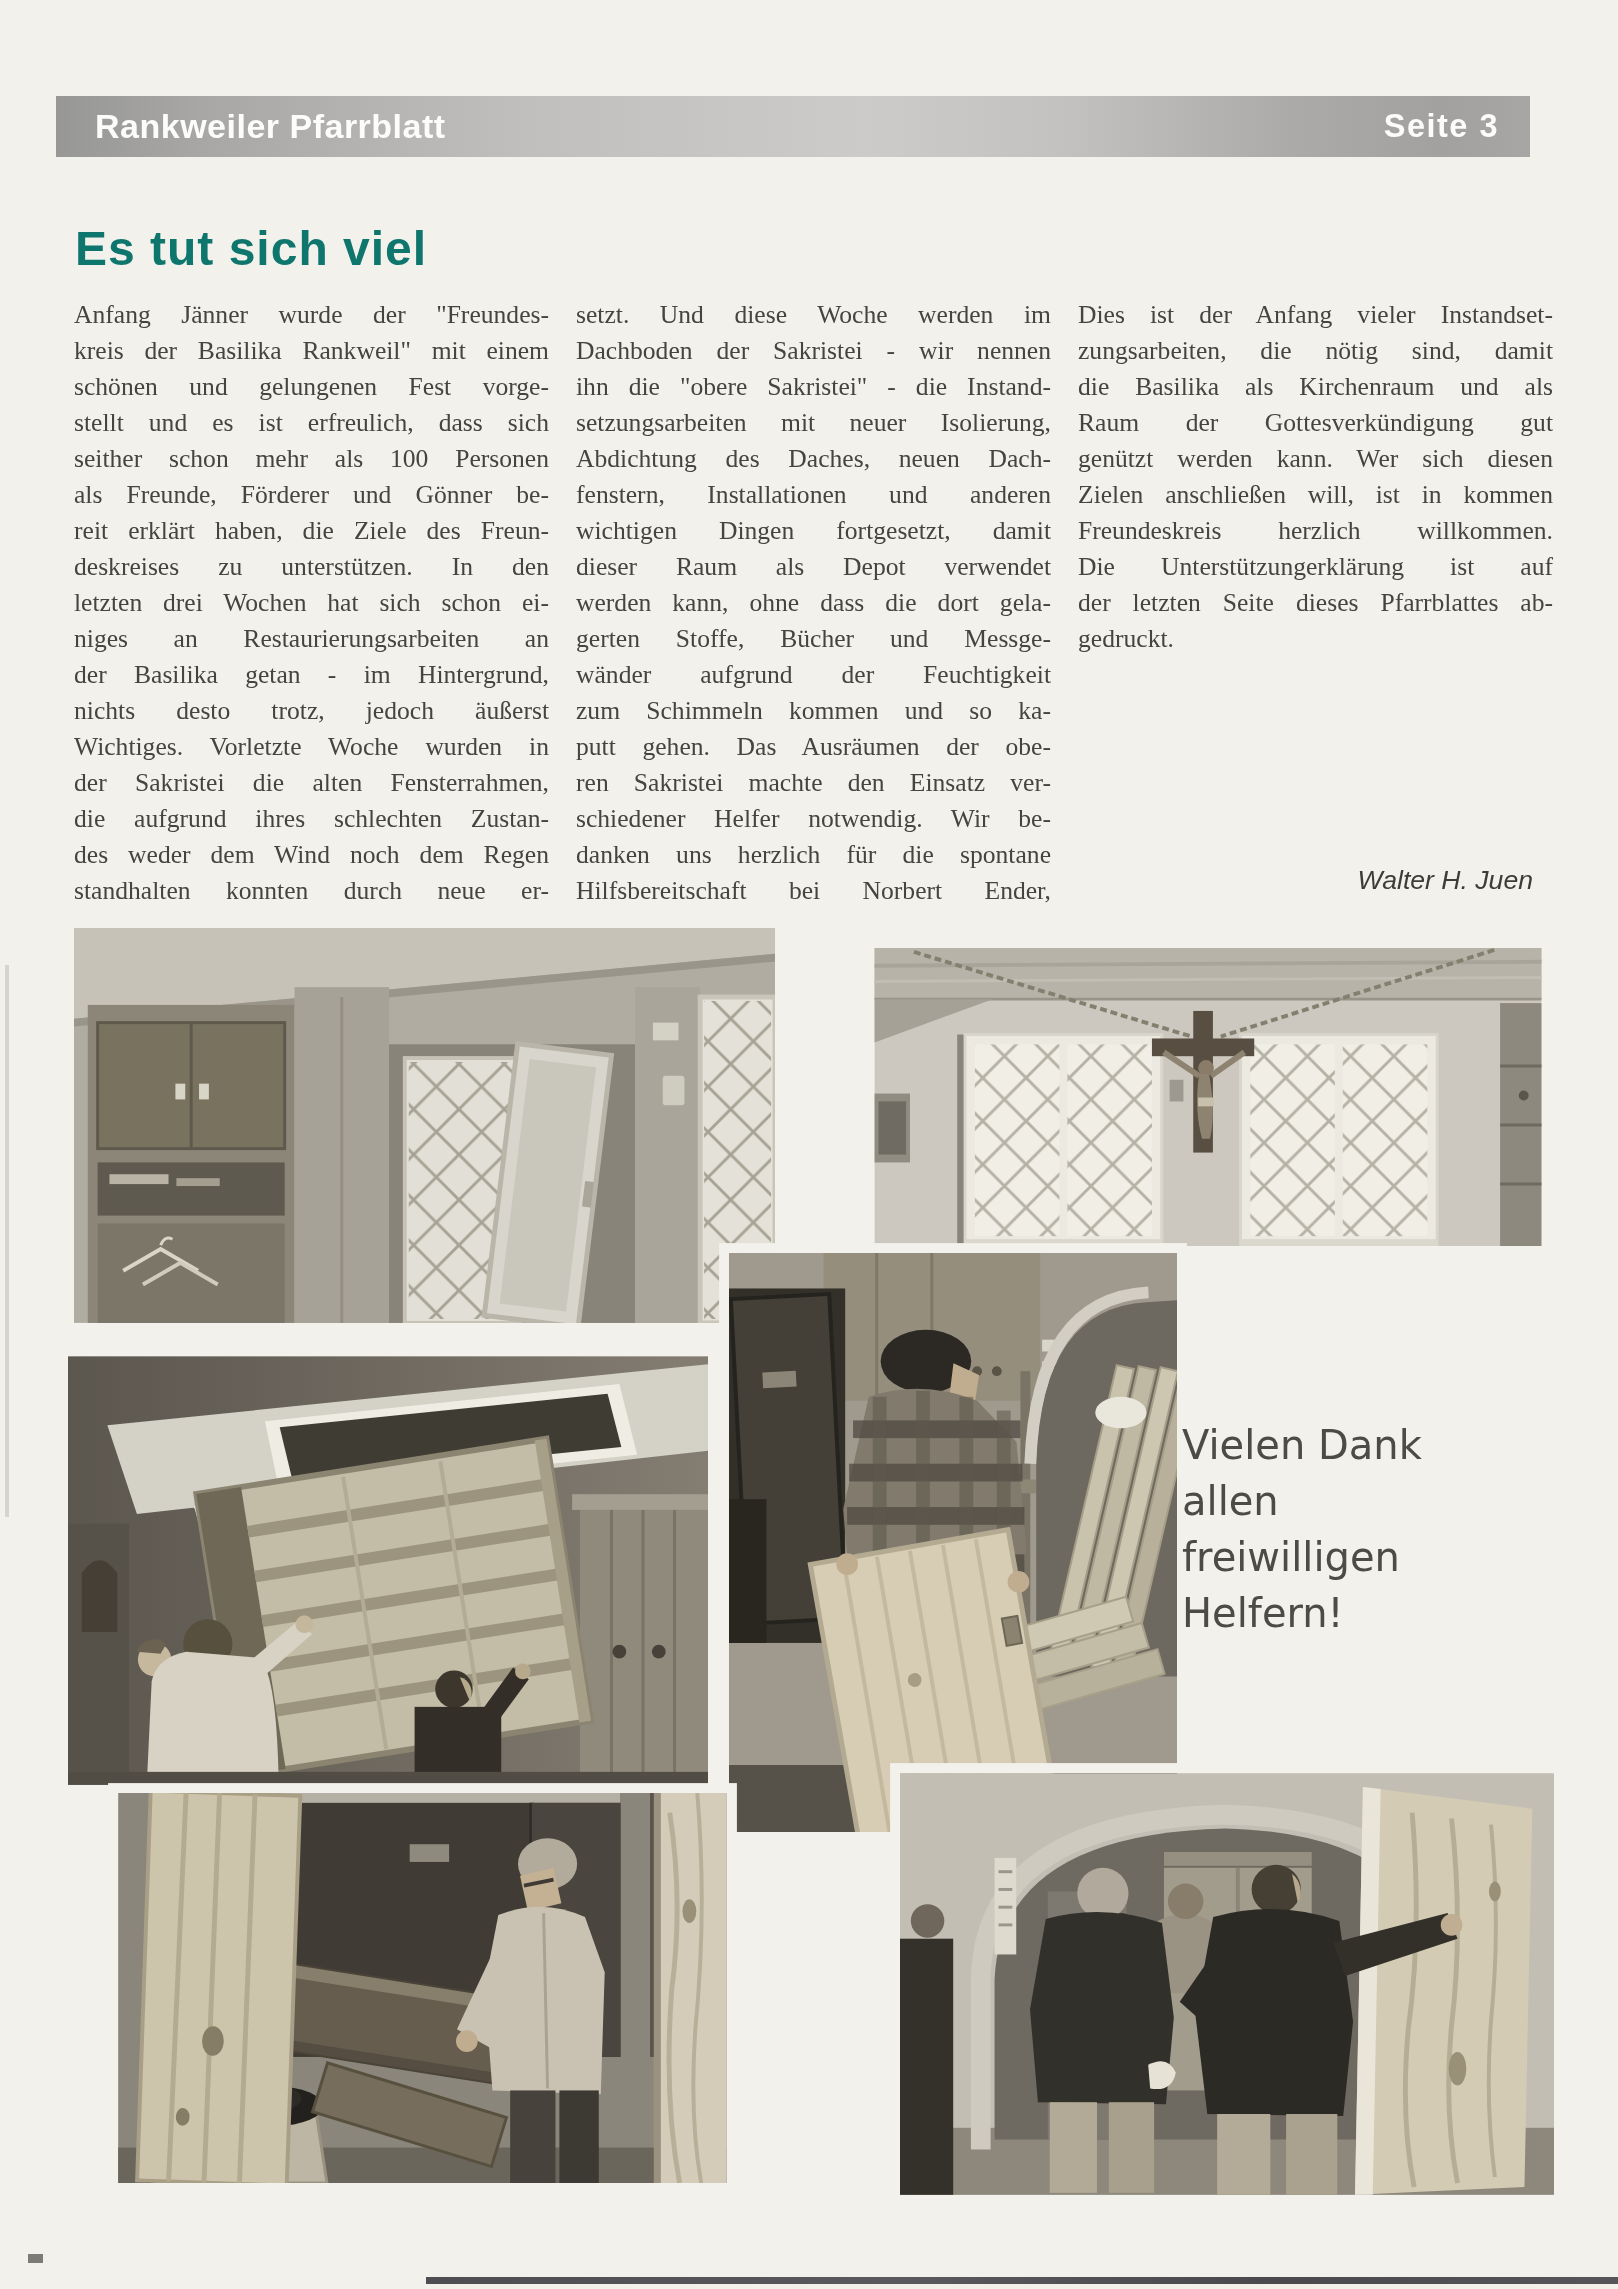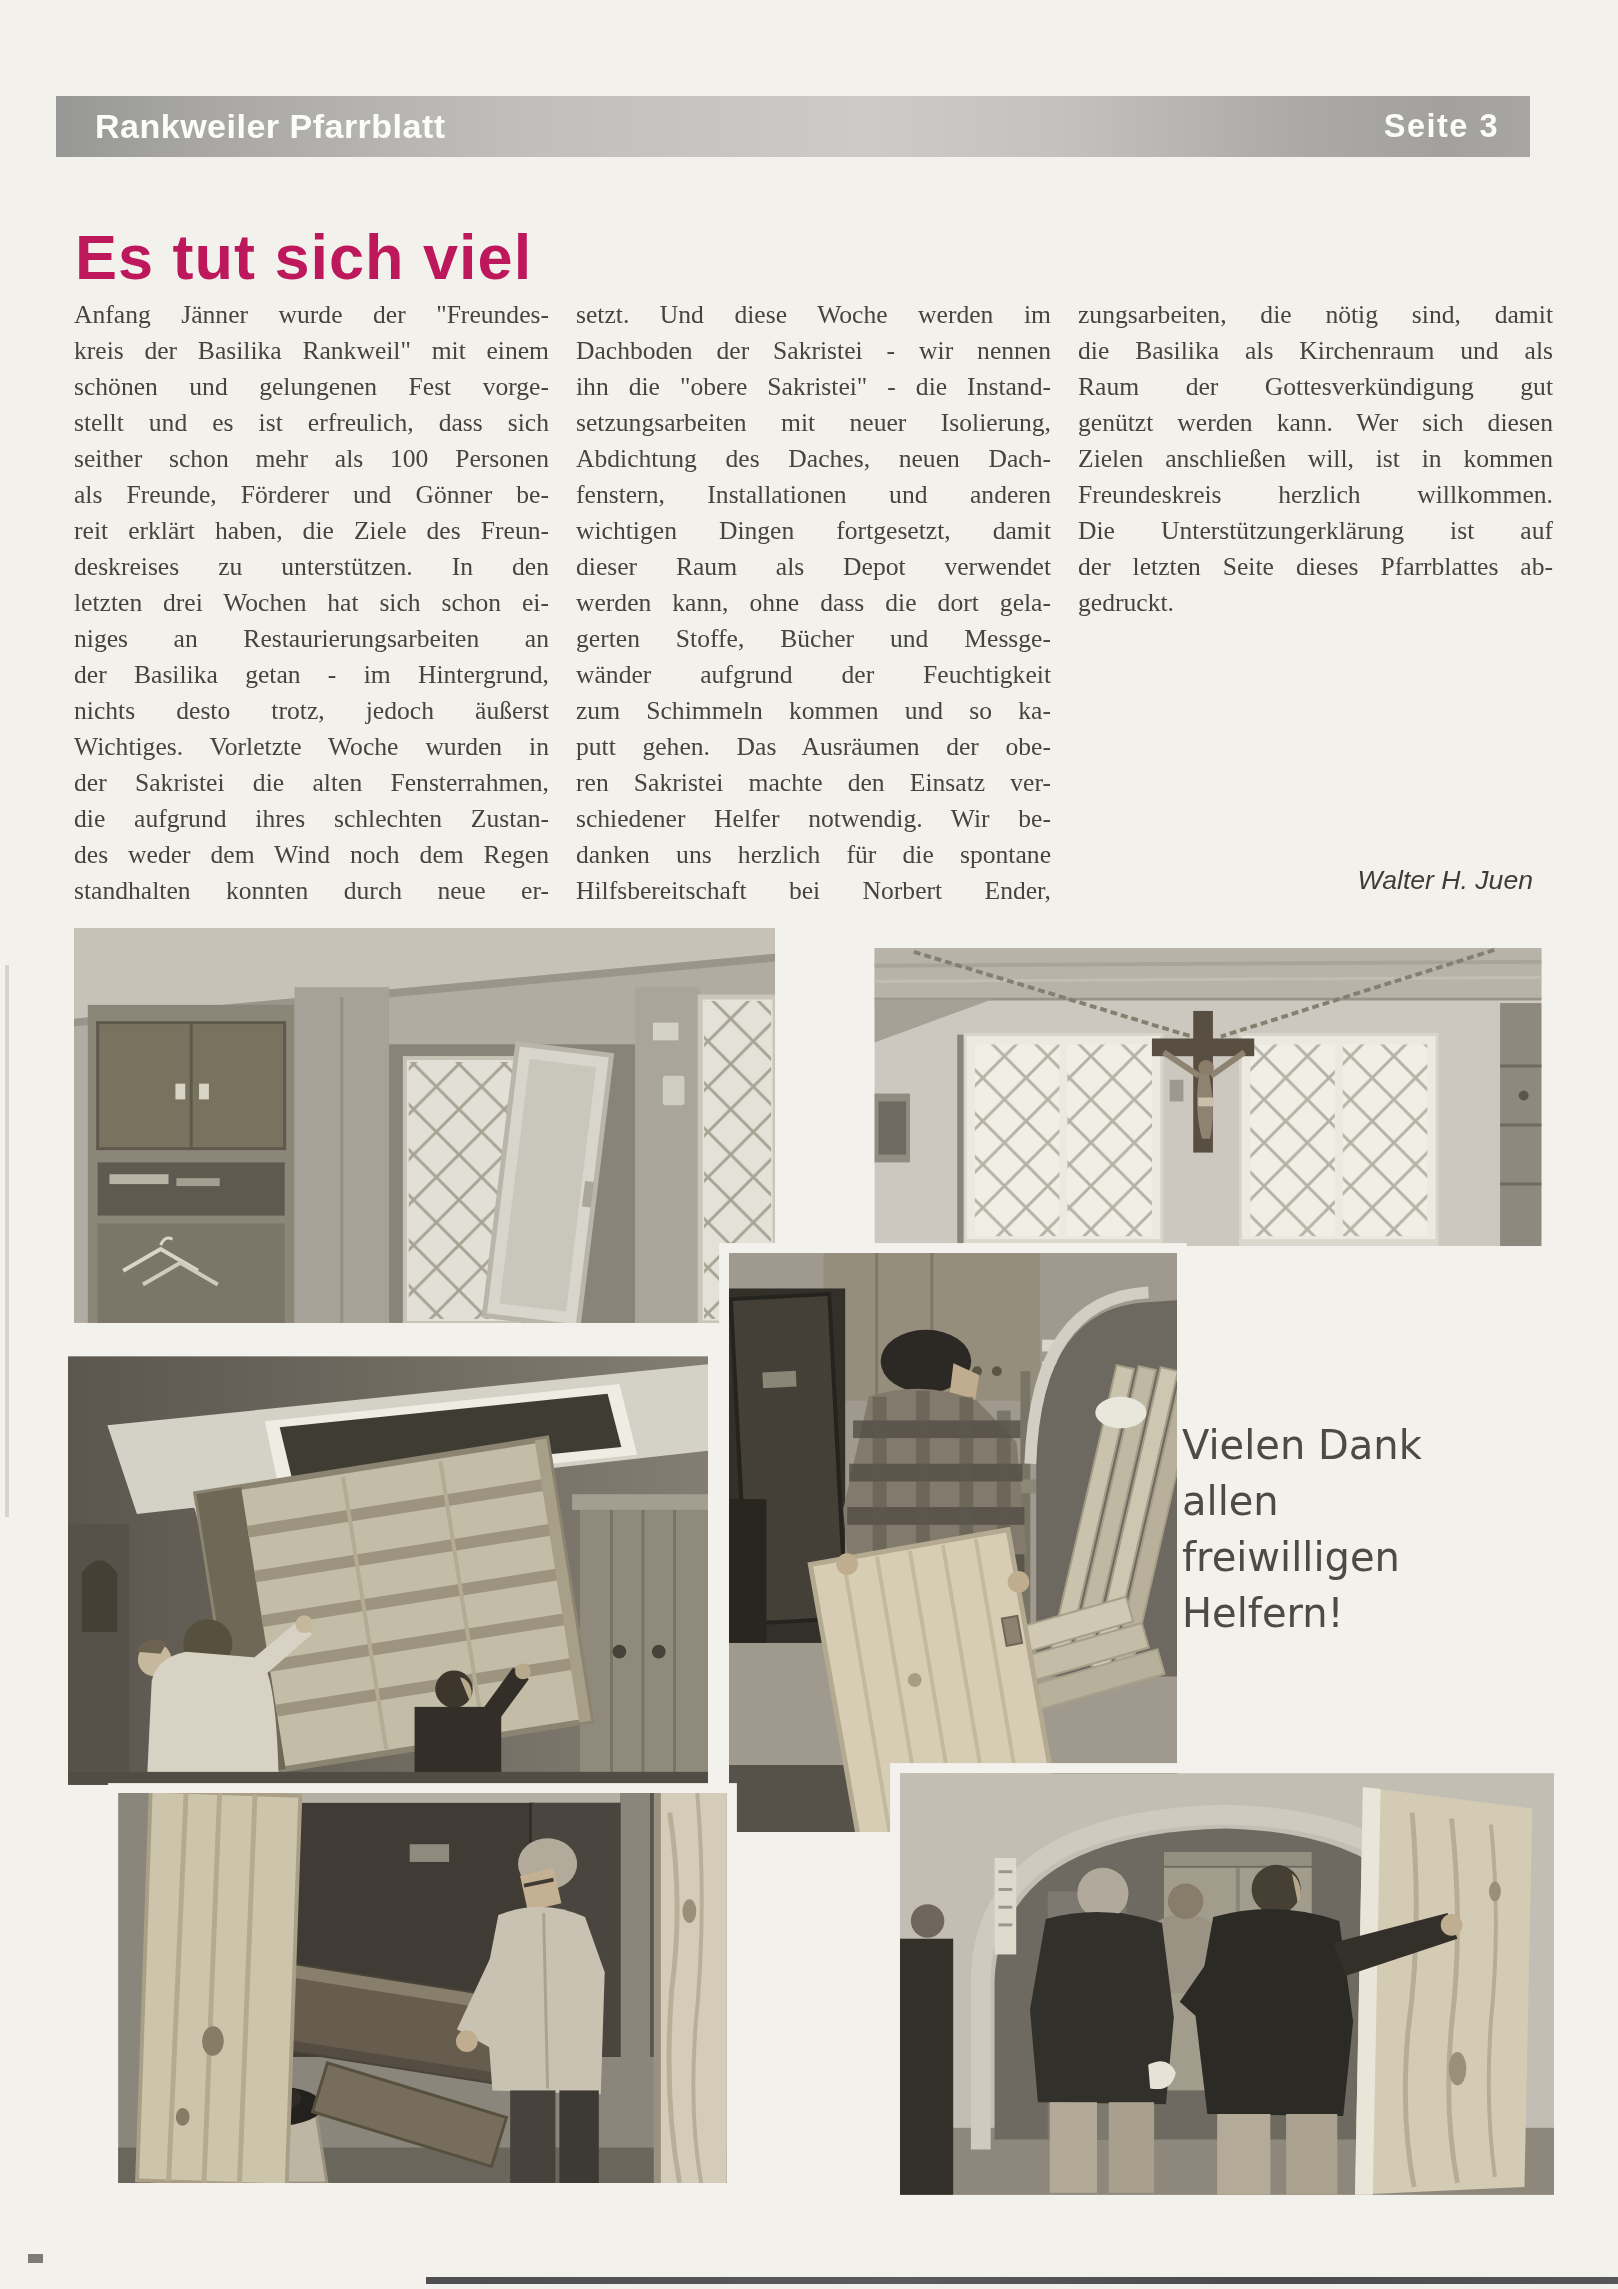--- a/index.html
+++ b/index.html
@@ -8,22 +8,22 @@
   
   .header-bar{position:absolute;left:56px;top:96px;width:1474px;height:61px;
       display:flex;align-items:center;justify-content:space-between;
       background:linear-gradient(to right,#979795 0%,#a8a7a5 10%,#c0bfbd 32%,#cccbc9 55%,
                  #c3c2c0 68%,#abaaa8 84%,#a2a19f 94%,#a7a6a4 100%);
       font-family:"Liberation Sans",sans-serif;font-weight:bold;color:#fcfcfb;}
   .header-title{margin-left:39px;font-size:34px;letter-spacing:0.5px;}
   .header-page{margin-right:31px;font-size:32.5px;letter-spacing:1.5px;}
   
   .article-title{position:absolute;left:75px;top:221px;
-      font-family:"Liberation Sans",sans-serif;font-weight:bold;font-size:63px;
-      color:#be185d;letter-spacing:1px;}
+      font-family:"Liberation Sans",sans-serif;font-weight:bold;font-size:48px;
+      color:#0f766e;letter-spacing:1px;}
   .col{position:absolute;top:297px;width:475px;font-size:25.6px;line-height:36px;color:#45443f;}
   .col1{left:74px}.col2{left:576px}.col3{left:1078px}
   .para{margin:0 0 14.8px 0;}
   .line{text-align:justify;text-align-last:justify;}
   .line.last{text-align-last:left;}
   .signature{position:absolute;left:1078px;top:865px;width:455px;text-align:right;
       font-family:"Liberation Sans",sans-serif;font-style:italic;font-size:26.6px;color:#3d3c38;}
   
   .photo{position:absolute;box-shadow:0 0 0 9.9px #f3f1ec;line-height:0;}
   #photo-a{left:74px;top:928px;}
@@ -89,20 +89,21 @@
         <div class="line">zum Schimmeln kommen und so ka-</div>
         <div class="line">putt gehen. Das Ausräumen der obe-</div>
         <div class="line">ren Sakristei machte den Einsatz ver-</div>
         <div class="line">schiedener Helfer notwendig. Wir be-</div>
         <div class="line">danken uns herzlich für die spontane</div>
         <div class="line">Hilfsbereitschaft bei Norbert Ender,</div>
       </div>
     </div>
   <div class="col col3">
       <div class="para">
+        <div class="line">Dies ist der Anfang vieler Instandset-</div>
         <div class="line">zungsarbeiten, die nötig sind, damit</div>
         <div class="line">die Basilika als Kirchenraum und als</div>
         <div class="line">Raum der Gottesverkündigung gut</div>
         <div class="line">genützt werden kann. Wer sich diesen</div>
         <div class="line">Zielen anschließen will, ist in kommen</div>
         <div class="line">Freundeskreis herzlich willkommen.</div>
         <div class="line">Die Unterstützungerklärung ist auf</div>
         <div class="line">der letzten Seite dieses Pfarrblattes ab-</div>
         <div class="line last">gedruckt.</div>
       </div>

